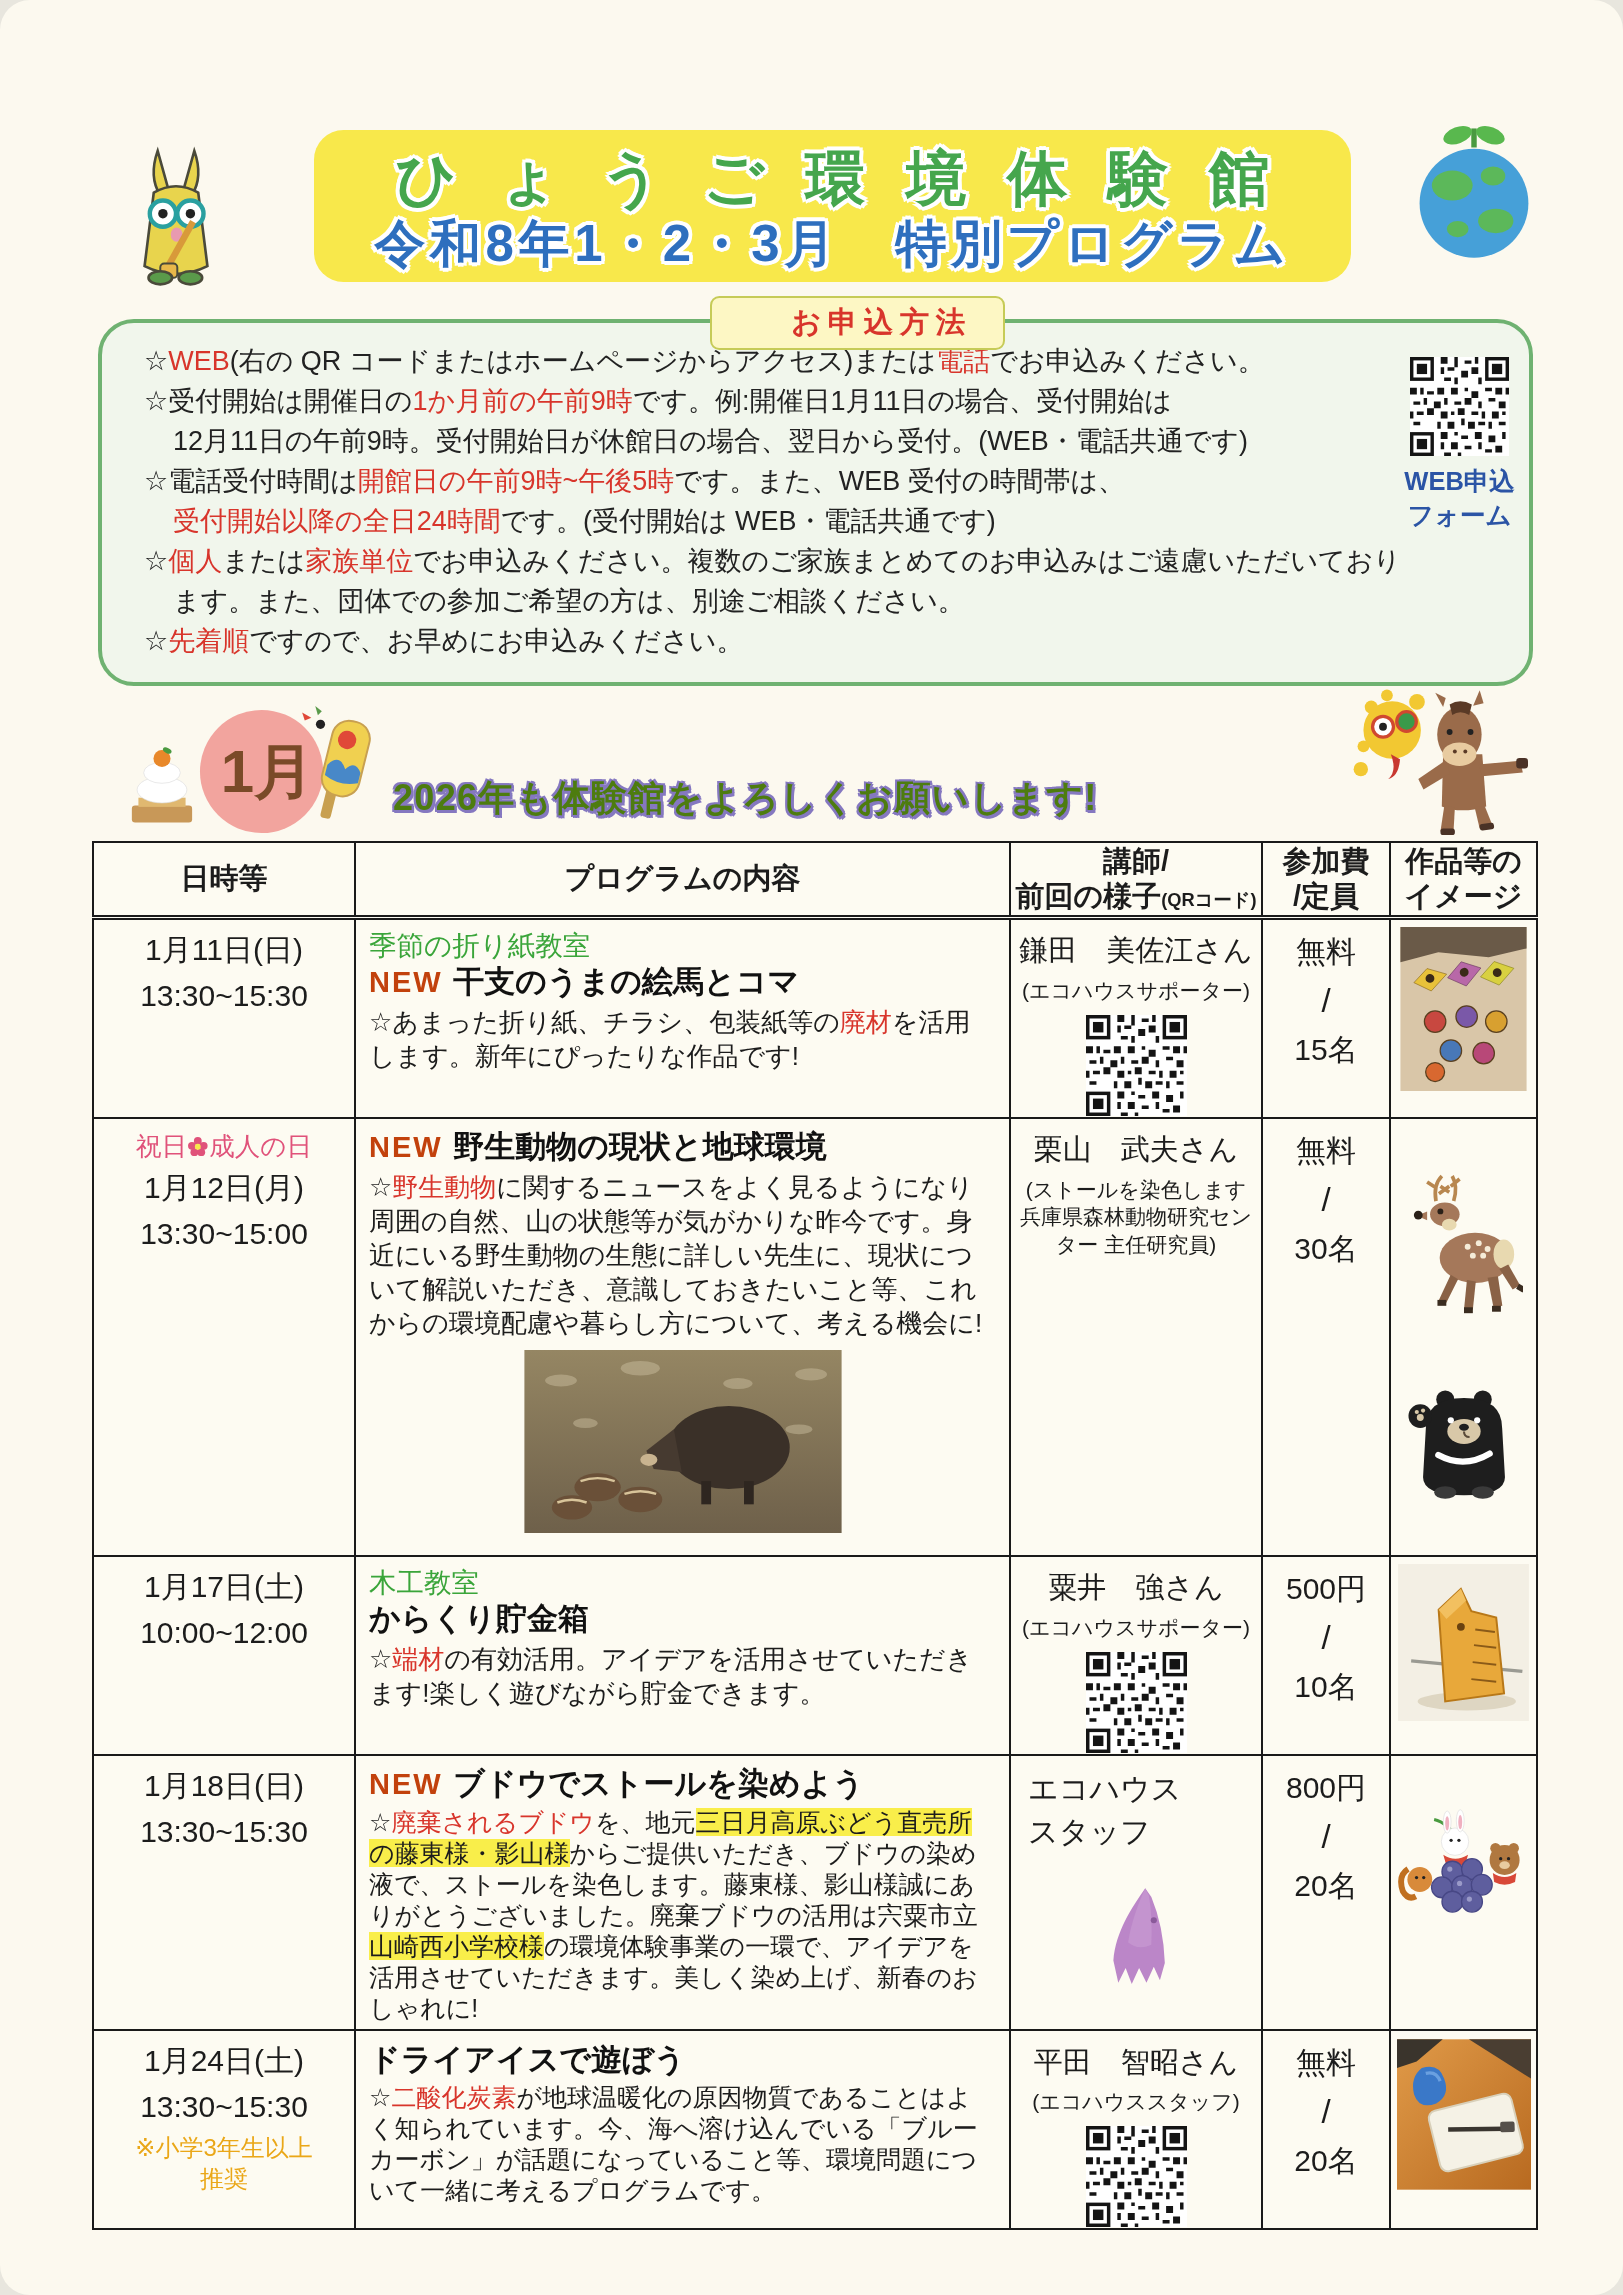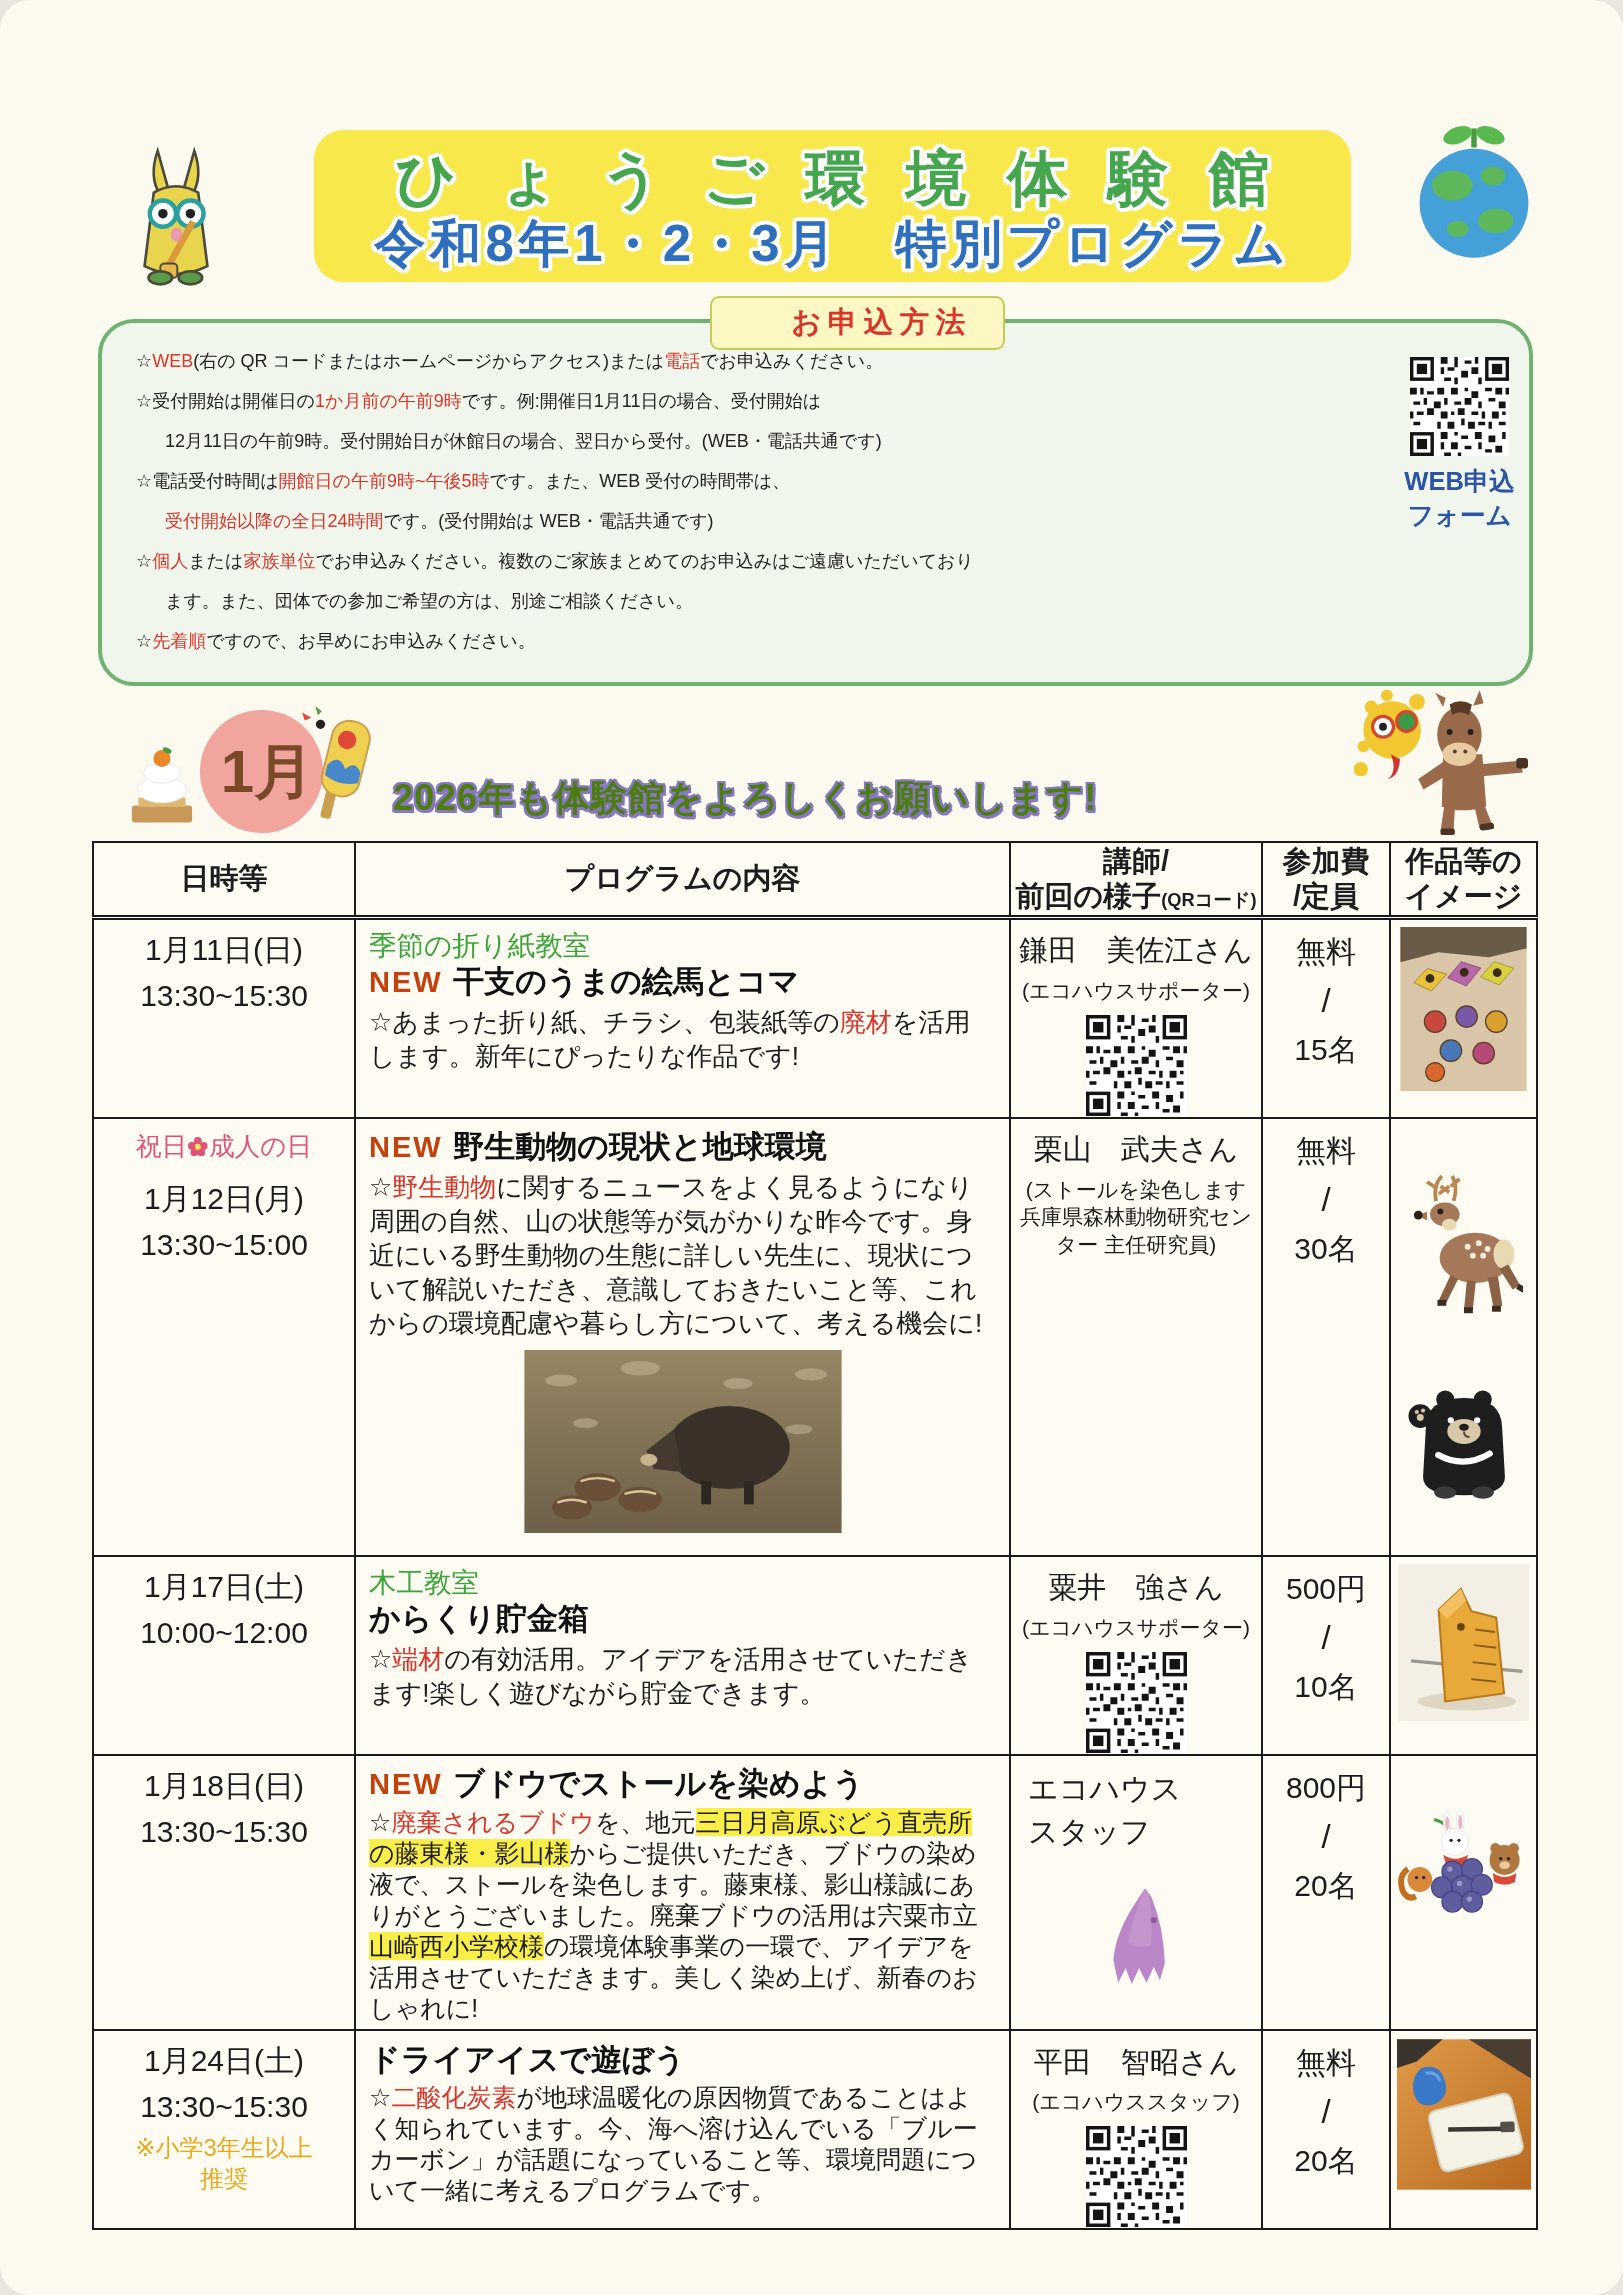--- a/index.html
+++ b/index.html
@@ -16,21 +16,21 @@
   .banner-t2{position:absolute;top:80px;left:0;right:0;text-align:center;
              font-size:51px;font-weight:bold;color:#2e6fbe;letter-spacing:4.6px;}
 
   
   .apply-label{position:absolute;left:710px;top:296px;width:243px;height:50px;
                background:#fdf7c4;border:2.6px solid #c6cb57;border-radius:9.2px;
                color:#d8352b;font-size:29.5px;font-weight:bold;display:flex;
                align-items:center;justify-content:center;letter-spacing:6.5px;z-index:3;padding-left:48px;}
   .apply-box{position:absolute;left:98px;top:319px;width:1427px;height:359px;
              border:4.6px solid #6fb271;border-radius:36px;background:#f1f6ec;z-index:1;}
-  .apply-text{position:absolute;left:34px;top:18.3px;width:1303px;font-size:18px;
+  .apply-text{position:absolute;left:42px;top:18.3px;width:1303px;font-size:27px;
               line-height:40px;color:#222;}
   .apply-text .ln{white-space:nowrap;}
   .ind{padding-left:29px;}
   .r{color:#d8352b;}
   .apply-qr{position:absolute;right:19.6px;top:34px;width:99px;height:99px;}
   .qrcap{position:absolute;right:3.9px;top:141px;width:131px;text-align:center;
          color:#2b54a5;font-weight:bold;font-size:25.5px;line-height:34px;}
 
   
   .badge-svg{position:absolute;left:124px;top:706px;width:262px;height:131px;}
@@ -46,21 +46,21 @@
 
   
   .sched{position:absolute;left:92px;top:841px;border-collapse:collapse;table-layout:fixed;
          width:1443px;background:#fdfbf2;}
   .sched td,.sched th{border:2px solid #1a1a1a;vertical-align:top;overflow:hidden;}
   .sched{border:2.6px solid #1a1a1a;}
   .sched thead th{vertical-align:middle;font-size:29px;font-weight:bold;line-height:1.2;
                   height:69px;border-bottom:5.2px double #1a1a1a;}
   .hsmall{font-size:18.3px;font-weight:bold;}
   .c-date{text-align:center;padding-top:10.5px;font-size:30px;}
-  .holiday{color:#e0527a;font-size:25.5px;margin-bottom:15px;display:flex;
+  .holiday{color:#e0527a;font-size:25.5px;margin-bottom:4px;display:flex;
            align-items:center;justify-content:center;gap:1.3px;}
   .time-line{margin-top:8px;}
   .note{color:#eaa718;font-size:24px;margin-top:7.9px;line-height:31px;}
   .c-prog{padding:9.2px 13px 5.2px;font-size:26px;line-height:34px;text-align:left;}
   .cat{color:#3aa53a;font-size:27.5px;margin-bottom:2.6px;}
   .prog-title{font-size:31px;font-weight:bold;color:#111;margin:2.6px 0 5.2px;}
   .new{color:#c2410c;font-weight:bold;font-size:29px;letter-spacing:2px;margin-right:10.5px;}
   .hl{background:#f9ee4a;}
   .d38{font-size:25px;line-height:31px;}
   .c-inst{text-align:center;padding-top:11.8px;font-size:29px;}

